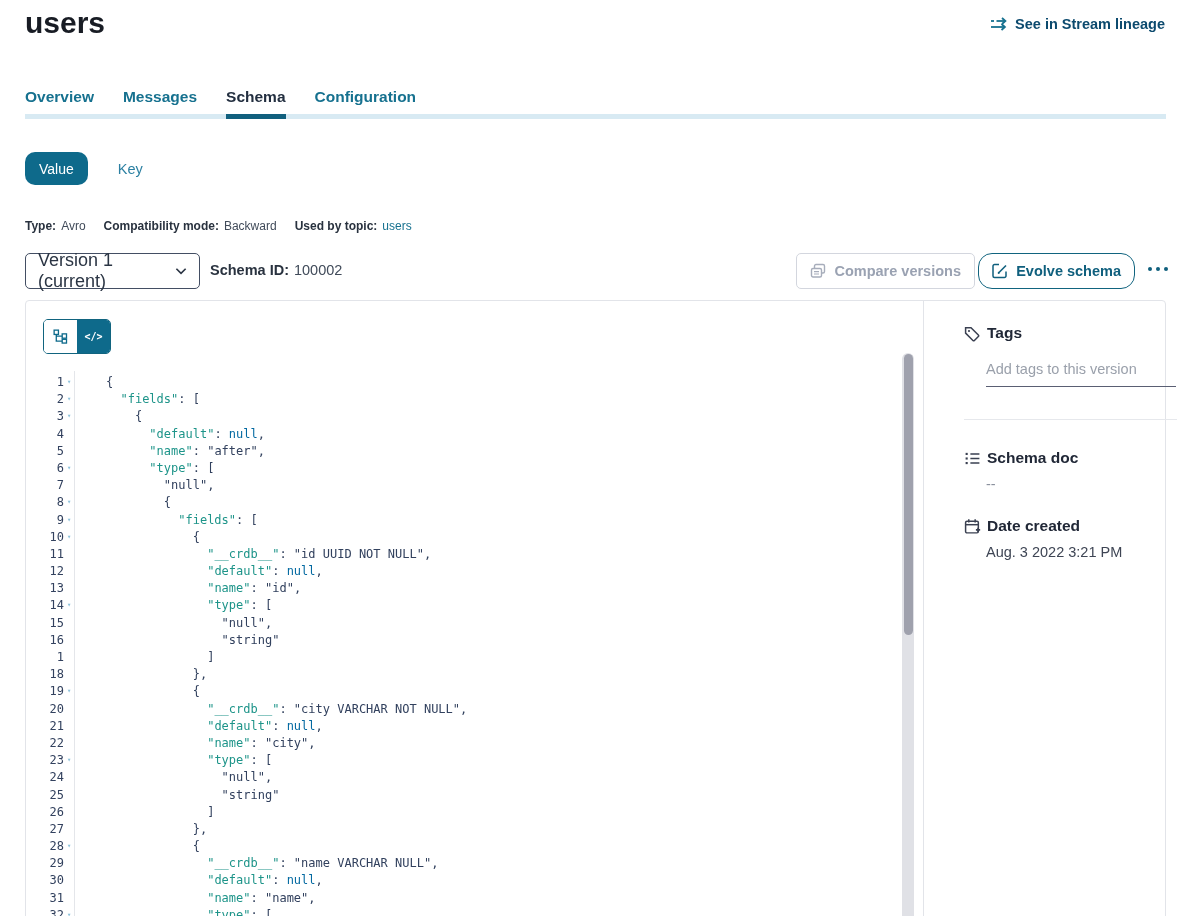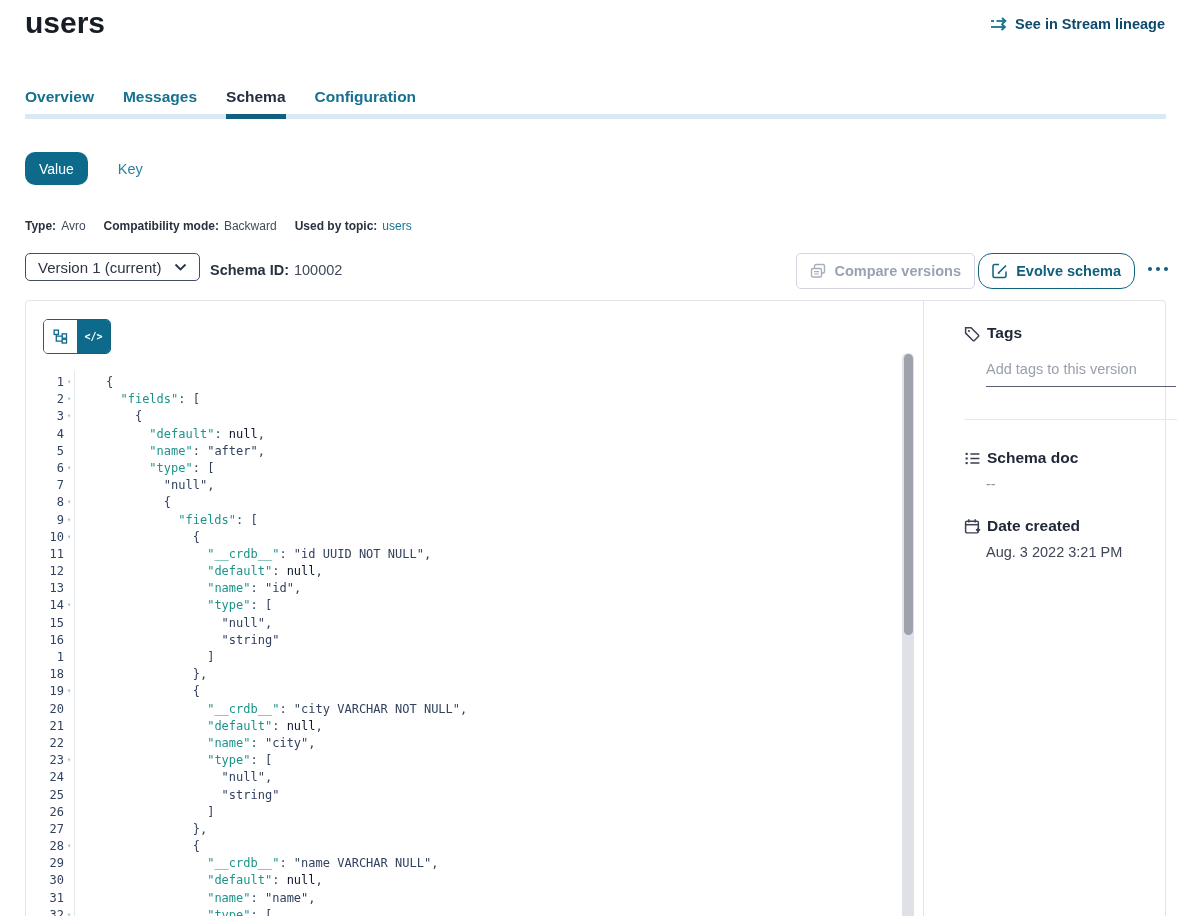--- a/index.html
+++ b/index.html
@@ -25,23 +25,23 @@
             padding:0 14px;font-size:14px;font-family:inherit;cursor:pointer;}
   .btn-key{background:none;border:none;color:#2c80a2;font-size:14.5px;font-family:inherit;cursor:pointer;}
 
   
   .meta{position:absolute;left:25px;top:219px;display:flex;gap:18px;font-size:12px;color:#414b5a;}
   .meta b{color:#29323f;font-weight:700;margin-right:5px;}
   .meta .link{color:#16718f;cursor:pointer;}
 
   
   .vrow{position:absolute;left:25px;top:253px;width:1141px;height:36px;}
-  .select{position:absolute;left:0;top:0;width:175px;height:28px;border:1px solid #434e63;
+  .select{position:absolute;left:0;top:0;width:175px;height:36px;border:1px solid #434e63;
           border-radius:5px;background:#fff;display:flex;align-items:center;justify-content:space-between;
-          padding:0 12px;box-sizing:border-box;font-size:15px;color:#2b3544;cursor:pointer;}
+          padding:0 12px;box-sizing:border-box;font-size:18px;color:#2b3544;cursor:pointer;}
   .schemaid{position:absolute;left:185px;top:9px;font-size:14.5px;color:#414b5a;}
   .schemaid b{color:#29323f;font-weight:700;margin-right:5px;}
   .btn-disabled{position:absolute;right:191px;top:0;height:36px;display:flex;align-items:center;gap:8px;
                 padding:0 13px;background:#fff;border:1px solid #d3d6de;border-radius:5px;
                 color:#9aa2b2;font-size:14.5px;font-weight:600;font-family:inherit;}
   .btn-outline{position:absolute;right:31px;top:0;height:36px;display:flex;align-items:center;gap:8px;
                padding:0 13px;background:#fff;border:1px solid #11647f;border-radius:14px;
                color:#0f5f7d;font-size:14.5px;font-weight:700;font-family:inherit;cursor:pointer;}
   .kebab{position:absolute;left:1123px;top:14px;display:flex;gap:4px;cursor:pointer;}
   .kebab i{width:4px;height:4px;border-radius:50%;background:#0f5f7d;}
@@ -60,21 +60,21 @@
   .codeglyph{color:#fff;font-family:"DejaVu Sans Mono",monospace;font-size:10px;font-weight:700;}
 
   
   .gutterline{position:absolute;left:48px;top:70px;bottom:0;width:1px;background:#e4e6ea;}
   .codelines{position:absolute;left:0;top:73px;right:250px;}
   .cl{display:flex;height:17.2px;line-height:17.2px;white-space:pre;
       font-family:"DejaVu Sans Mono",monospace;font-size:12px;}
   .ln{width:38px;text-align:right;color:#32415e;flex:none;}
   .ar{width:10px;flex:none;text-align:center;font-size:7px;color:#8fc3dc;cursor:pointer;}
   .codeseg{padding-left:32px;}
-  .tk-p{color:#32415e;} .tk-k{color:#1d9489;} .tk-s{color:#32415e;} .tk-x{color:#0f172a;}
+  .tk-p{color:#32415e;} .tk-k{color:#1d9489;} .tk-s{color:#32415e;} .tk-x{color:#0369a1;}
 
   
   .sb-track{position:absolute;left:876px;top:52px;bottom:0;width:12px;background:#e0e1e6;border-radius:6px;}
   .sb-thumb{position:absolute;left:1.5px;top:1px;width:9px;height:281px;background:#9fa1ad;border-radius:5px;cursor:grab;}
 
   
   .side{position:absolute;left:898px;top:0;width:243px;height:100%;}
   .srow{position:absolute;left:40px;display:flex;align-items:center;gap:6px;}
   .srow h3{margin:0;font-size:15.5px;font-weight:700;color:#212837;}
   .sicon{flex:none;margin-right:0;}

